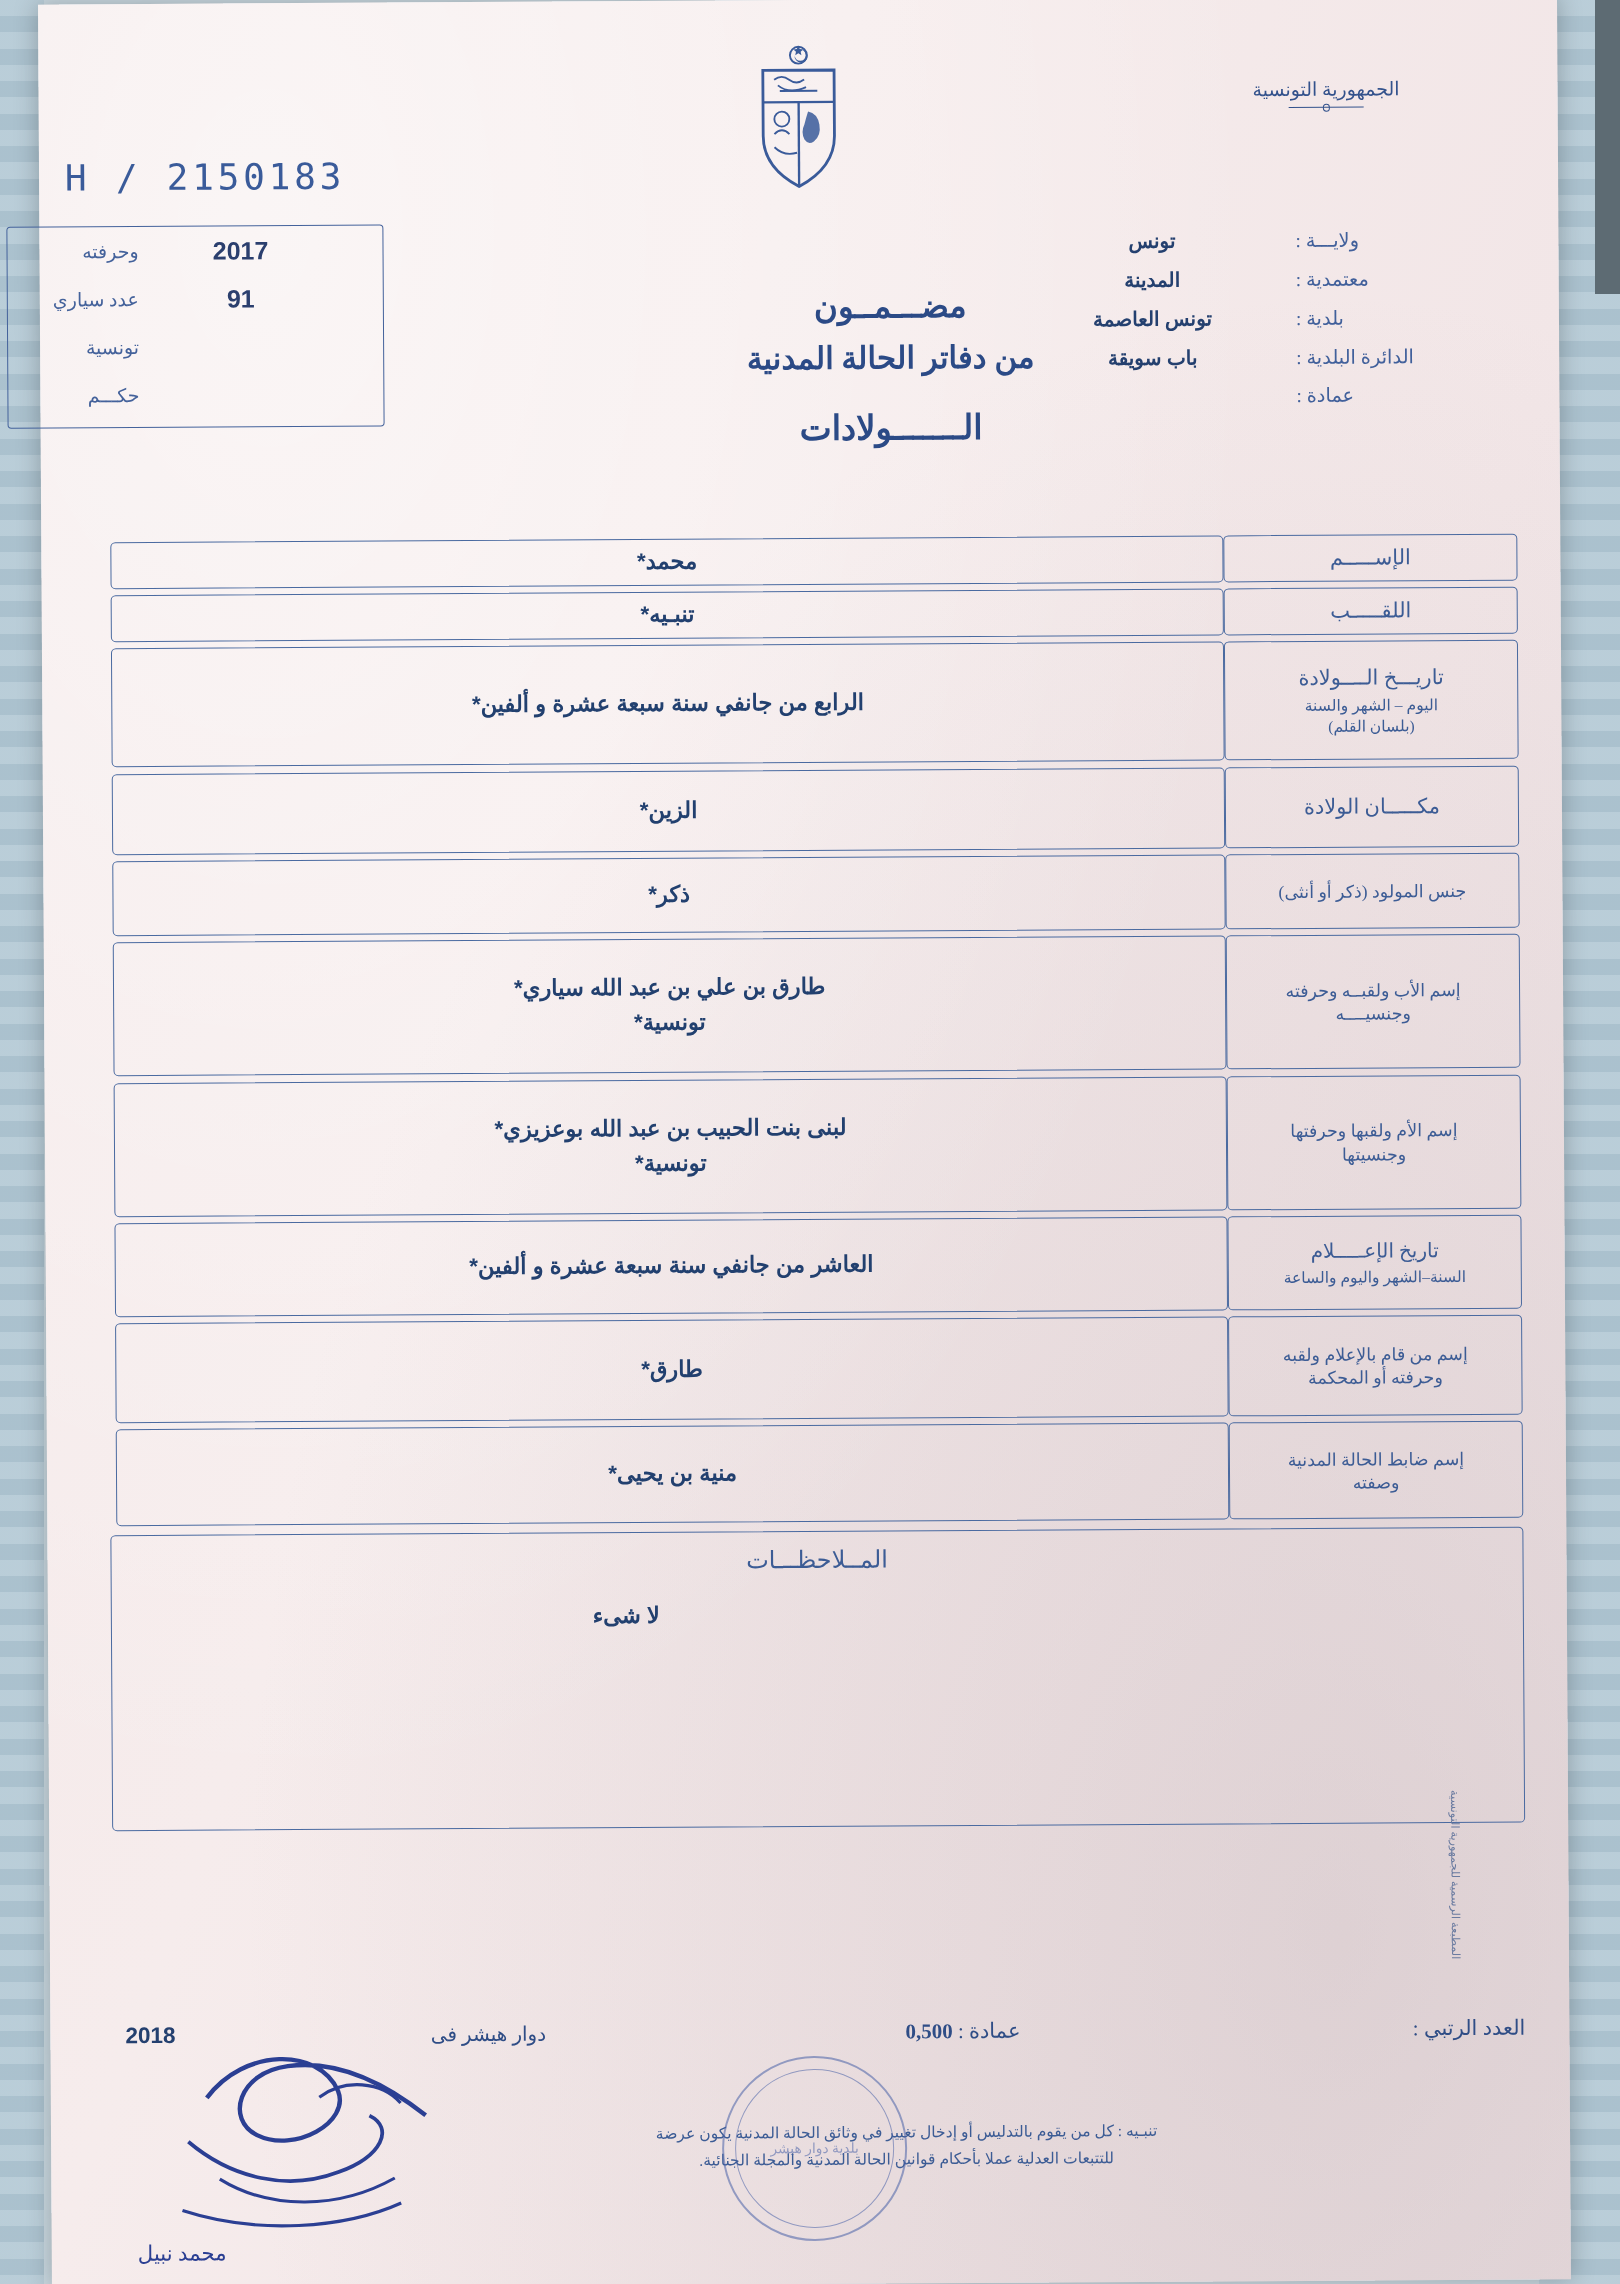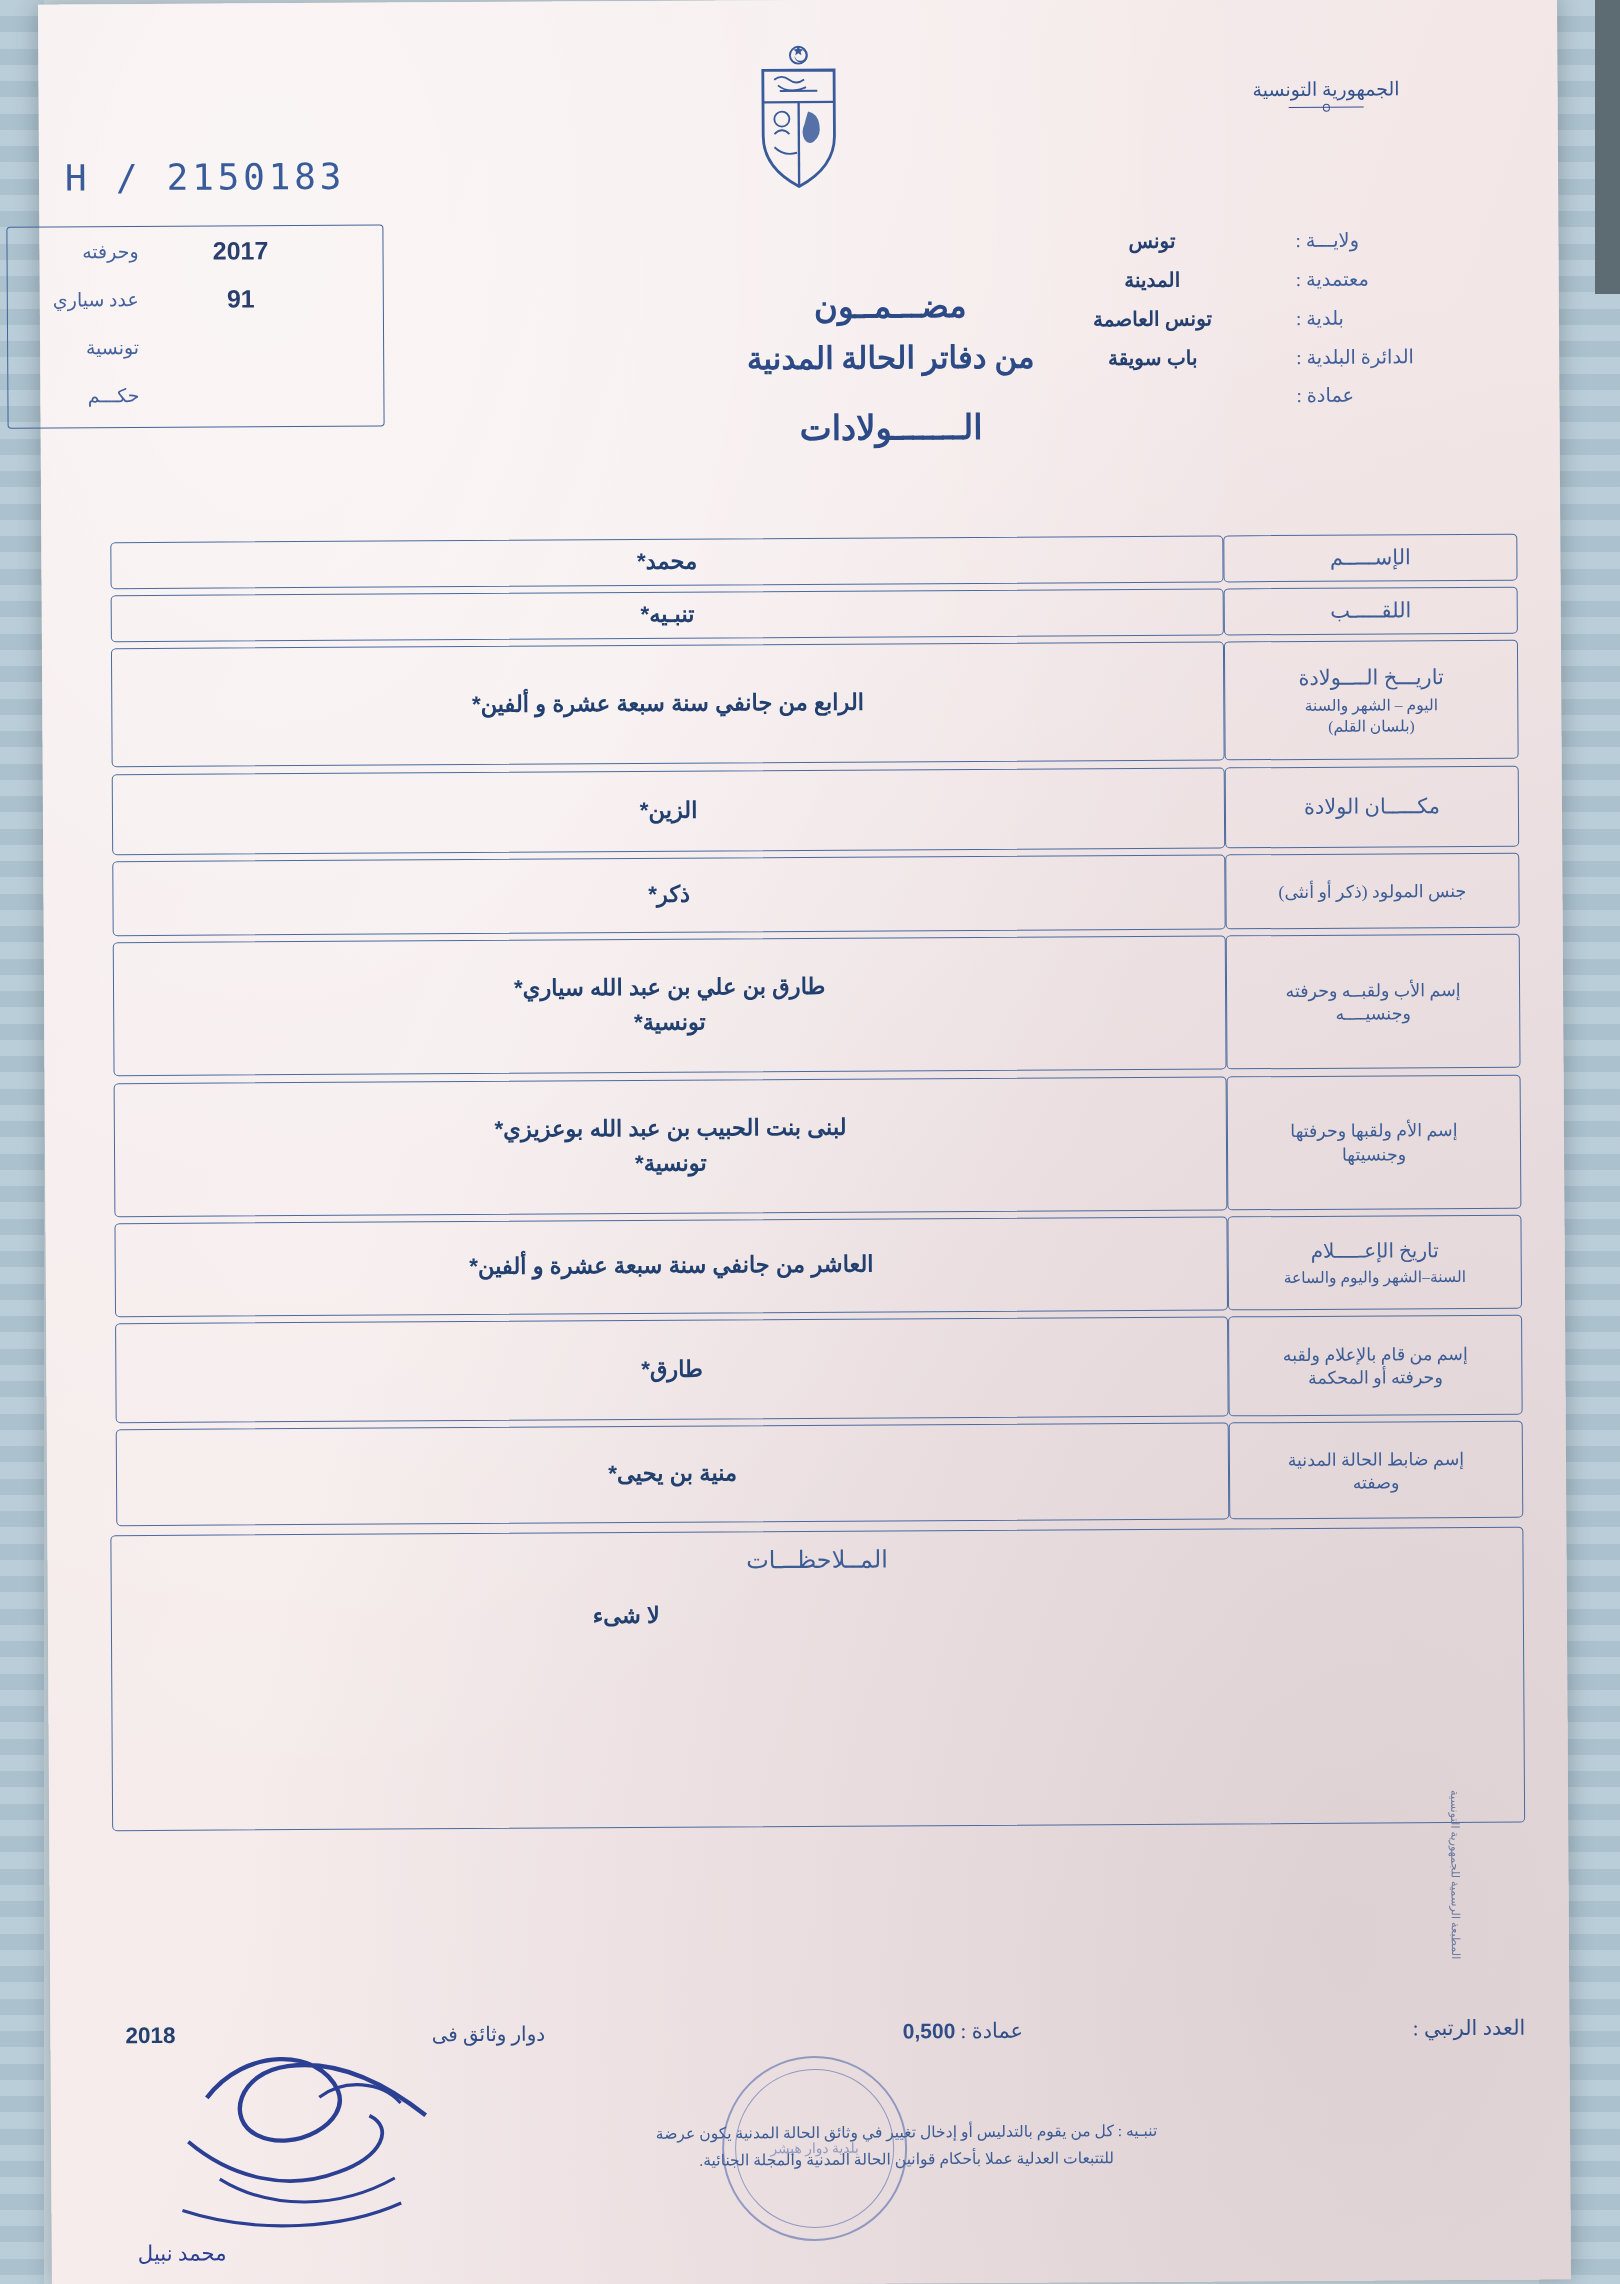--- a/index.html
+++ b/index.html
@@ -289,21 +289,21 @@
     direction: rtl;
     color: #2f4d86;
   }
   .f-line1 {
     display: flex;
     align-items: baseline;
     font-size: 21px;
   }
   .f-line1 .ordre { width: 263px; text-align: right; letter-spacing: 0.6px; }
   .f-line1 .price { flex: 1; text-align: center; }
-  .f-line1 .price b { font-family: Liberation Sans, sans-serif; }
+  .f-line1 .price b { font-family: Liberation Serif, serif; }
   .f-line1 .place { width: 350px; text-align: center; font-size: 20px; }
   .f-line1 .year {
     width: 188px;
     text-align: left;
     font-family: "Liberation Sans", sans-serif;
     font-weight: bold;
     font-size: 22.5px;
     color: #24406f;
   }
   .note {
@@ -555,21 +555,21 @@
     <div class="vert-code">المطبعة الرسمية للجمهورية التونسية</div>
 
     <div class="footer">
       <div class="f-line1">
         <div class="ordre">العدد الرتبي :</div>
         <div class="price">
           <span>عمادة :</span>
           <b>0,500</b>
         </div>
         <div class="place">
-          <span>دوار وثائق</span>
+          <span>دوار هيشر</span>
           <span>فى</span>
         </div>
         <div class="year">
           <span>2018</span>
         </div>
       </div>
       <div class="note" style="white-space:pre-line">تنبـيه : كل من يقوم بالتدليس أو إدخال تغيير في وثائق الحالة المدنية يكون عرضة
 للتتبعات العدلية عملا بأحكام قوانين الحالة المدنية والمجلة الجنائية.</div>
     </div>
 

